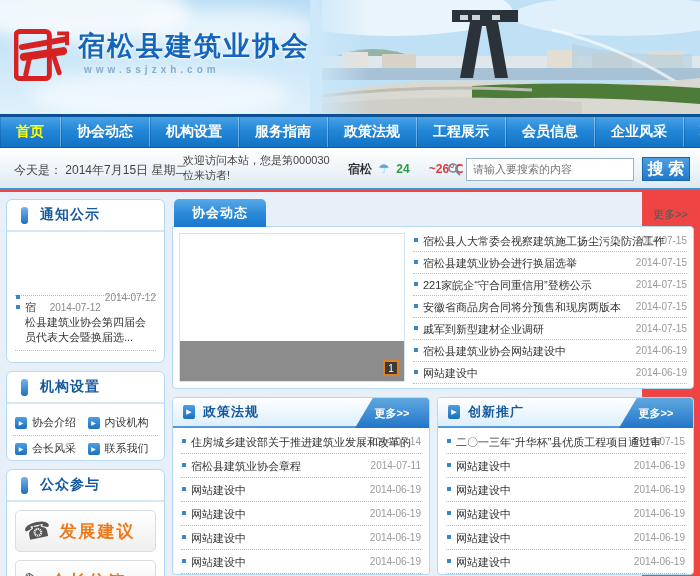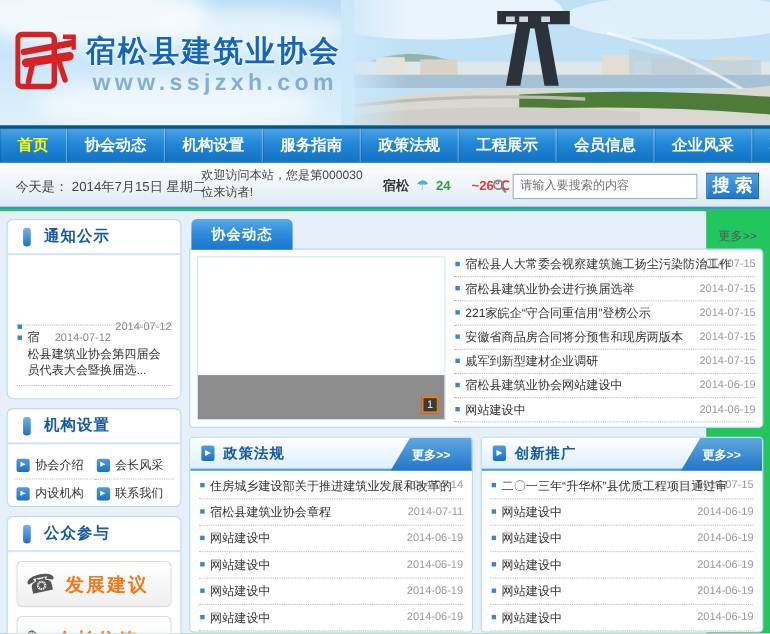--- a/index.html
+++ b/index.html
@@ -1,32 +1,32 @@
 <!DOCTYPE html>
 <html><head>
 <meta charset="utf-8">
 <style>
   * { margin:0; padding:0; box-sizing:border-box; }
   body { font-family:"Liberation Sans","DejaVu Sans",sans-serif; background:#cfdeed; }
-  #screen { position:relative; width:700px; height:576px; overflow:hidden; background:#22c55e; margin:0 auto; }
+  #screen { position:relative; width:700px; height:576px; overflow:hidden; background:#ef4444; margin:0 auto; }
 
   
   .header { position:absolute; left:0; top:0; width:700px; height:114px;
             background:linear-gradient(180deg,#b7dcf4 0%,#cde8f9 55%,#dff0fb 100%); overflow:hidden; }
   .cloud { position:absolute; background:#fff; border-radius:50%; filter:blur(8px); opacity:.8; }
   .c1 { left:-30px; top:-18px; width:220px; height:60px; }
   .c2 { left:140px; top:8px; width:180px; height:40px; opacity:.6; }
   .c3 { left:30px; top:70px; width:260px; height:50px; opacity:.55; }
   .header-photo { position:absolute; right:0; top:0; width:378px; height:114px; }
   .photo-fade { position:absolute; right:330px; top:0; width:60px; height:114px;
                 background:linear-gradient(90deg,#cde8f9 0%,rgba(205,232,249,0) 100%); }
   .logo { position:absolute; left:14px; top:27px; width:55px; height:56px; }
   .site-title { position:absolute; left:78px; top:28px; font-size:27px; font-weight:bold; color:#1466bd;
                 text-shadow:0 1px 0 #fff,0 0 4px #ffffff; letter-spacing:2px; white-space:nowrap; }
-  .site-url { position:absolute; left:84px; top:64px; font-size:21px; color:#86aecf; letter-spacing:4px; font-weight:bold; }
+  .site-url { position:absolute; left:84px; top:64px; font-size:10px; color:#86aecf; letter-spacing:4px; font-weight:bold; }
 
   
   .navbar { position:absolute; left:0; top:114px; width:700px; height:34px;
             background:linear-gradient(180deg,#4aa2e6 0%,#2387d8 45%,#1272c4 100%);
             border-top:3px solid #0c5193; border-bottom:1px solid #0f5da5; display:flex; align-items:stretch; }
   .nav-item { display:flex; align-items:center; padding:0 16px; color:#fff; font-size:14px; font-weight:bold;
               border-right:1px solid rgba(255,255,255,.35); box-shadow:1px 0 0 rgba(0,60,120,.25) inset; cursor:pointer; white-space:nowrap; }
   .nav-item.active { color:#ffff00; }
 
   
@@ -227,25 +227,25 @@
           <span class="sp-title">机构设置</span>
         </div>
         <div class="org-body">
           <div class="org-grid">
             <div class="org-link">
               <span class="sq-icon">▶</span>
               <span>协会介绍</span>
             </div>
             <div class="org-link">
               <span class="sq-icon">▶</span>
-              <span>会长风采</span>
+              <span>内设机构</span>
             </div>
             <div class="org-link">
               <span class="sq-icon">▶</span>
-              <span>内设机构</span>
+              <span>会长风采</span>
             </div>
             <div class="org-link">
               <span class="sq-icon">▶</span>
               <span>联系我们</span>
             </div>
           </div>
         </div>
       </div>
 
       <div class="side-panel" style="height:118px;">

